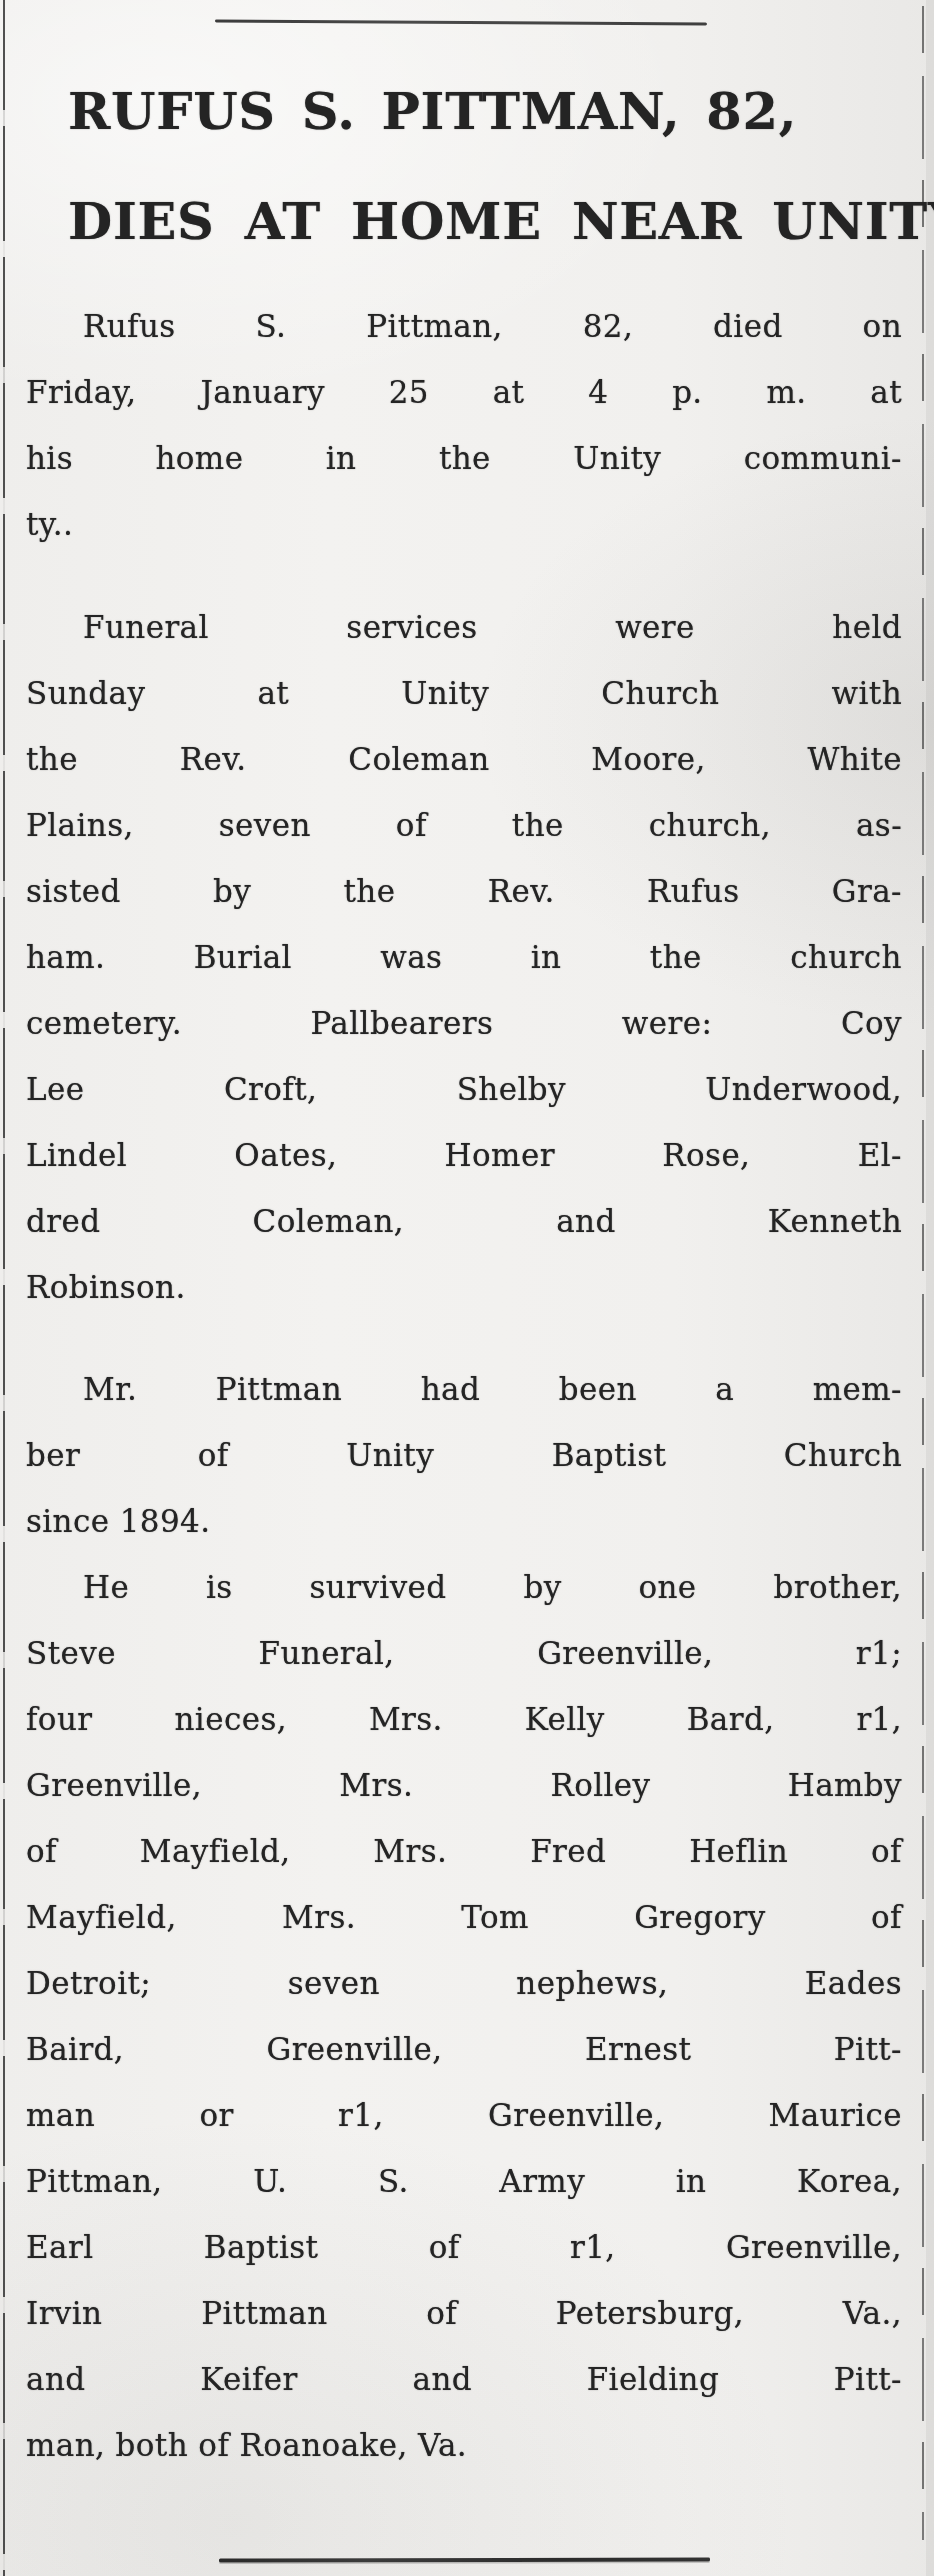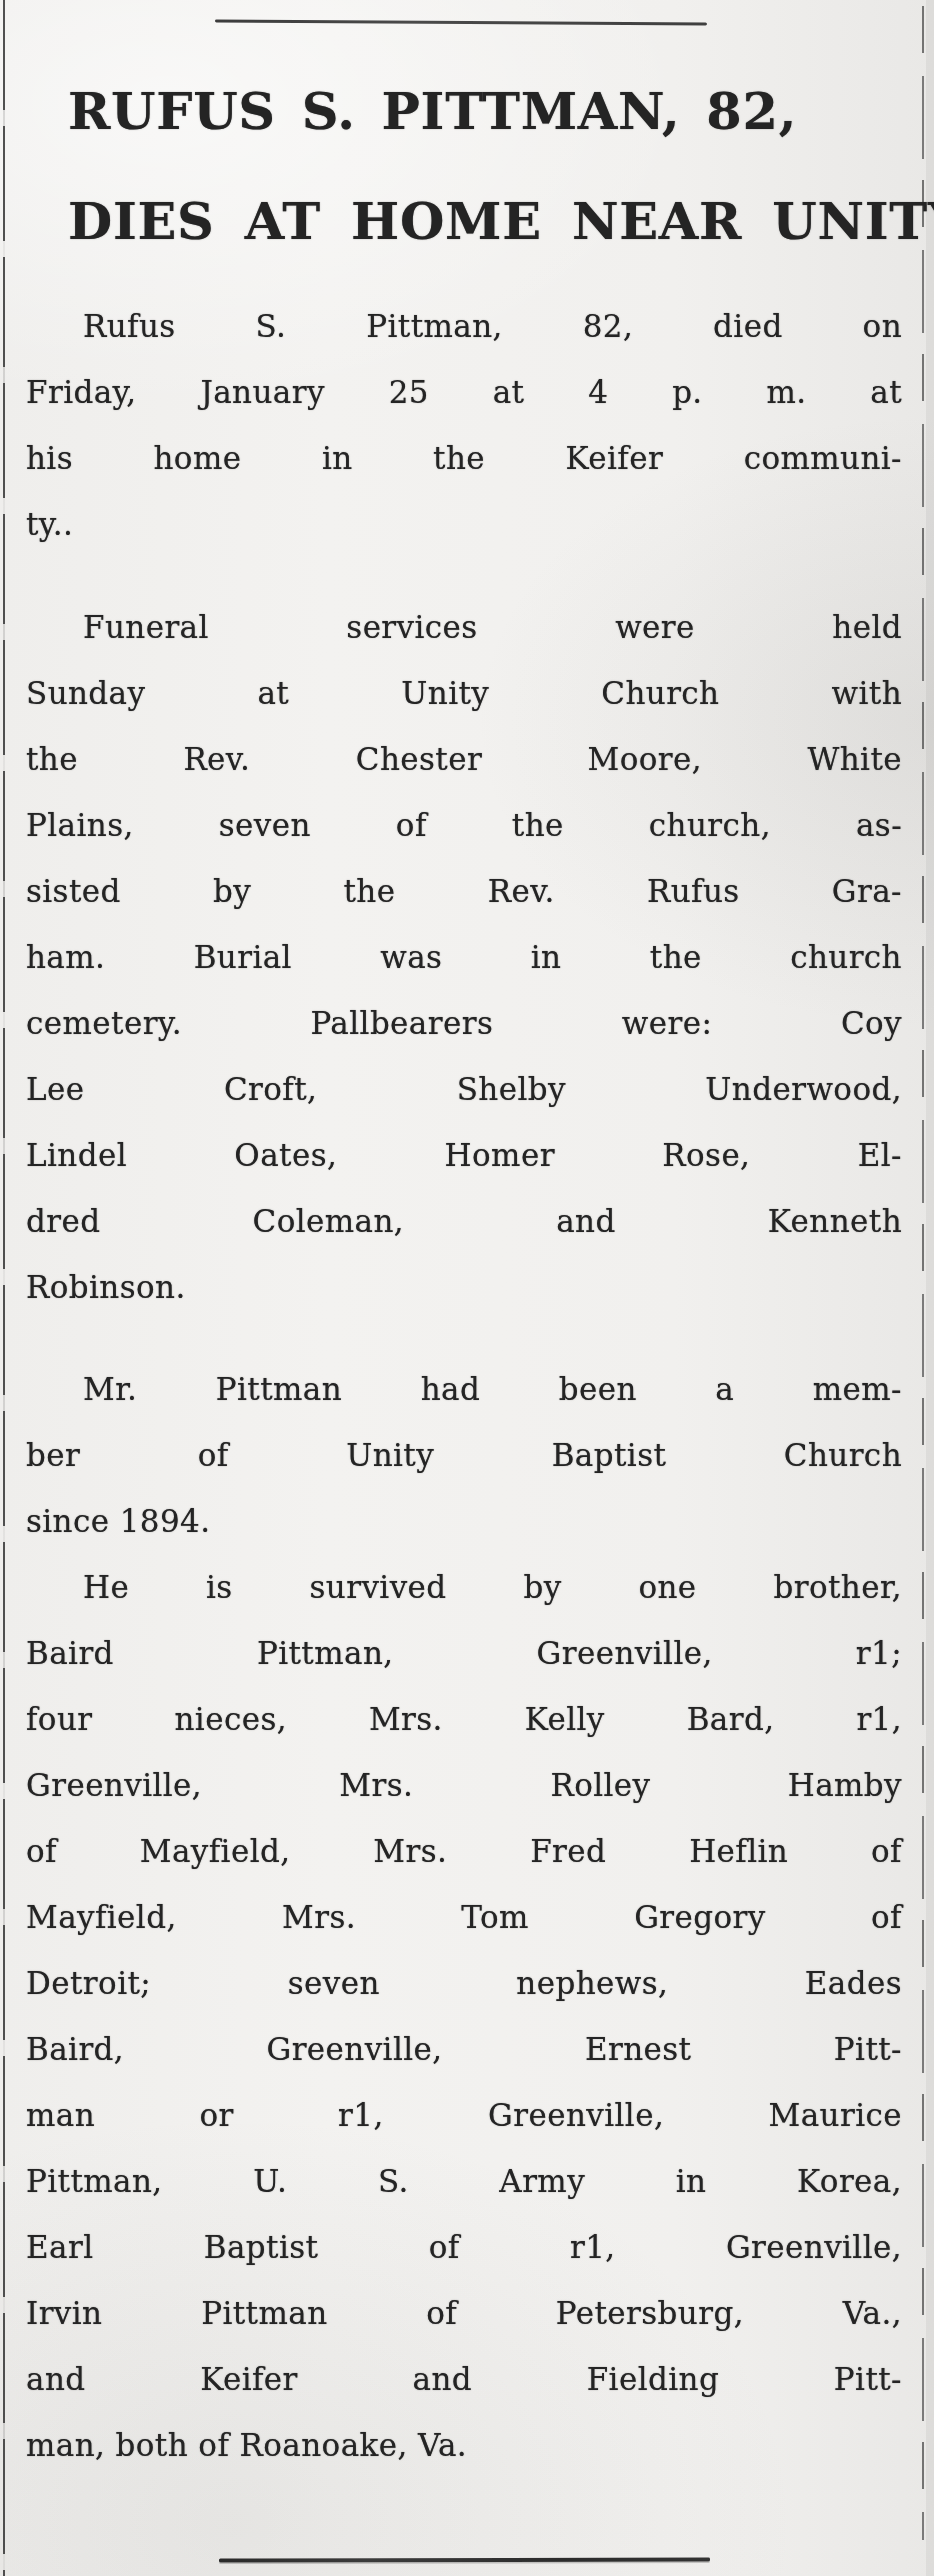--- a/index.html
+++ b/index.html
@@ -80,44 +80,44 @@
   <div class="rule-top"></div>
   <div class="rule-bottom"></div>
 
   <article>
     <div class="headline-line">RUFUS S. PITTMAN, 82,</div>
     <div class="headline-line second">DIES AT HOME NEAR UNITY</div>
     <div>
         <div class="para para-1">
           <div class="line first">Rufus S. Pittman, 82, died on</div>
           <div class="line">Friday, January 25 at 4 p. m. at</div>
-          <div class="line">his home in the Keifer communi-</div>
+          <div class="line">his home in the Unity communi-</div>
           <div class="line last">ty..</div>
         </div>
         <div class="para para-2">
           <div class="line first">Funeral services were held</div>
           <div class="line">Sunday at Unity Church with</div>
-          <div class="line">the Rev. Chester Moore, White</div>
+          <div class="line">the Rev. Coleman Moore, White</div>
           <div class="line">Plains, seven of the church, as-</div>
           <div class="line">sisted by the Rev. Rufus Gra-</div>
           <div class="line">ham. Burial was in the church</div>
           <div class="line">cemetery. Pallbearers were: Coy</div>
           <div class="line">Lee Croft, Shelby Underwood,</div>
           <div class="line">Lindel Oates, Homer Rose, El-</div>
           <div class="line">dred Coleman, and Kenneth</div>
           <div class="line last">Robinson.</div>
         </div>
         <div class="para para-3">
           <div class="line first">Mr. Pittman had been a mem-</div>
           <div class="line">ber of Unity Baptist Church</div>
           <div class="line last">since 1894.</div>
         </div>
         <div class="para para-4">
           <div class="line first">He is survived by one brother,</div>
-          <div class="line">Baird Pittman, Greenville, r1;</div>
+          <div class="line">Steve Funeral, Greenville, r1;</div>
           <div class="line">four nieces, Mrs. Kelly Bard, r1,</div>
           <div class="line">Greenville, Mrs. Rolley Hamby</div>
           <div class="line">of Mayfield, Mrs. Fred Heflin of</div>
           <div class="line">Mayfield, Mrs. Tom Gregory of</div>
           <div class="line">Detroit; seven nephews, Eades</div>
           <div class="line">Baird, Greenville, Ernest Pitt-</div>
           <div class="line">man or r1, Greenville, Maurice</div>
           <div class="line">Pittman, U. S. Army in Korea,</div>
           <div class="line">Earl Baptist of r1, Greenville,</div>
           <div class="line">Irvin Pittman of Petersburg, Va.,</div>

